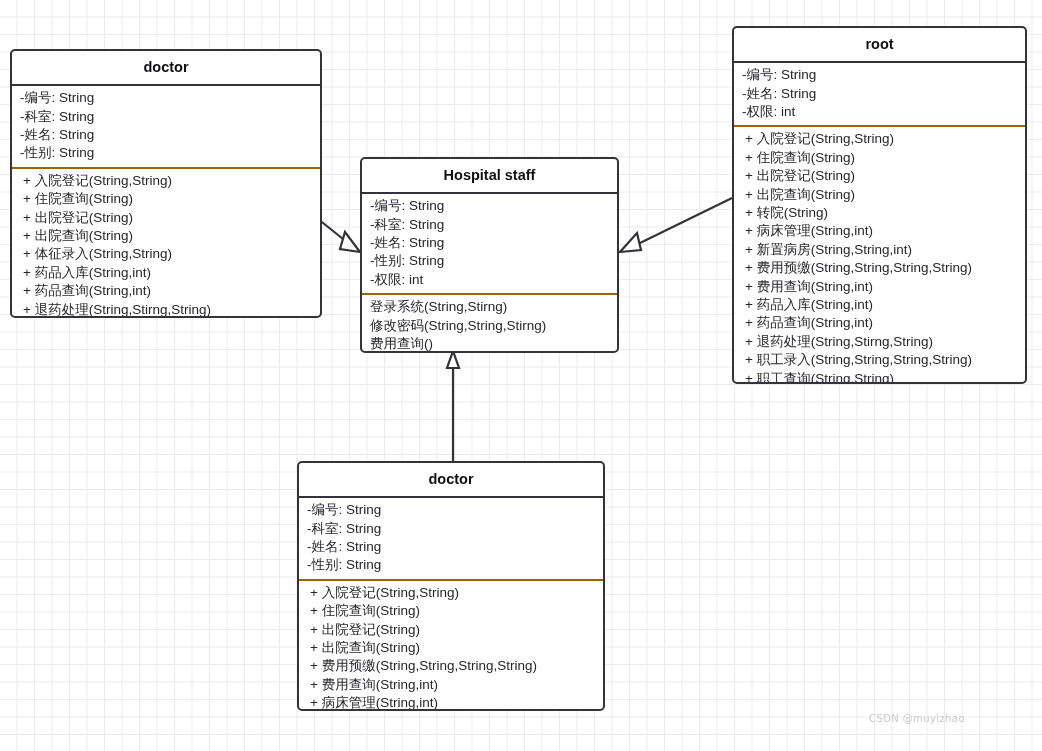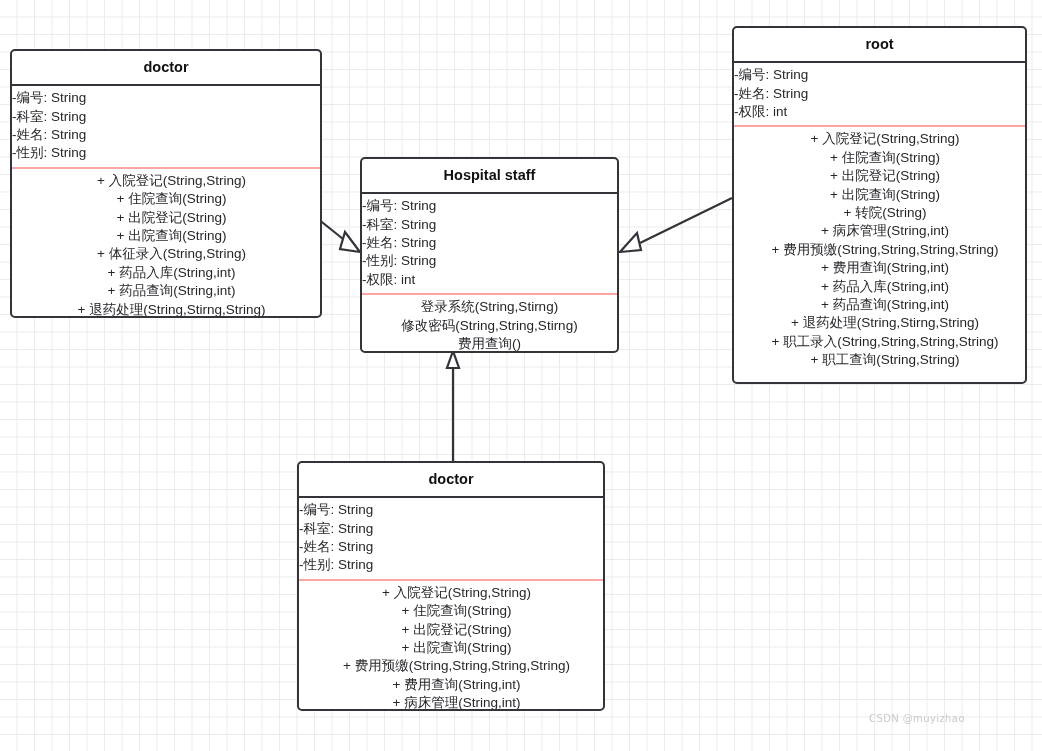--- a/index.html
+++ b/index.html
@@ -43,28 +43,28 @@
     line-height: 1.25;
     padding: 7px 4px 8px 4px;
     border-bottom: 2px solid #33333a;
     box-sizing: border-box;
   }
   .uml-section {
     padding: 3px 0 4px 0;
     box-sizing: border-box;
   }
   .uml-section + .uml-section {
-    border-top: 2px solid #fca5a5;
-    text-align: center;
+    border-top: 2px solid #a16207;
   }
   .uml-row {
     font-size: 13.5px;
     color: #26262b;
     line-height: 18.4px;
     white-space: nowrap;
+    padding-left: 8px;
   }
   .uml-row.method {
     padding-left: 11px;
   }
 
   
   .edge-svg {
     position: absolute;
     left: 0;
     top: 0;
@@ -161,20 +161,21 @@
       <div class="uml-row">-姓名: String</div>
       <div class="uml-row">-权限: int</div>
     </div>
     <div class="uml-section">
       <div class="uml-row method">+ 入院登记(String,String)</div>
       <div class="uml-row method">+ 住院查询(String)</div>
       <div class="uml-row method">+ 出院登记(String)</div>
       <div class="uml-row method">+ 出院查询(String)</div>
       <div class="uml-row method">+ 转院(String)</div>
       <div class="uml-row method">+ 病床管理(String,int)</div>
+      <div class="uml-row method">+ 新置病房(String,String,int)</div>
       <div class="uml-row method">+ 费用预缴(String,String,String,String)</div>
       <div class="uml-row method">+ 费用查询(String,int)</div>
       <div class="uml-row method">+ 药品入库(String,int)</div>
       <div class="uml-row method">+ 药品查询(String,int)</div>
       <div class="uml-row method">+ 退药处理(String,Stirng,String)</div>
       <div class="uml-row method">+ 职工录入(String,String,String,String)</div>
       <div class="uml-row method">+ 职工查询(String,String)</div>
 
     </div>
   </div>

